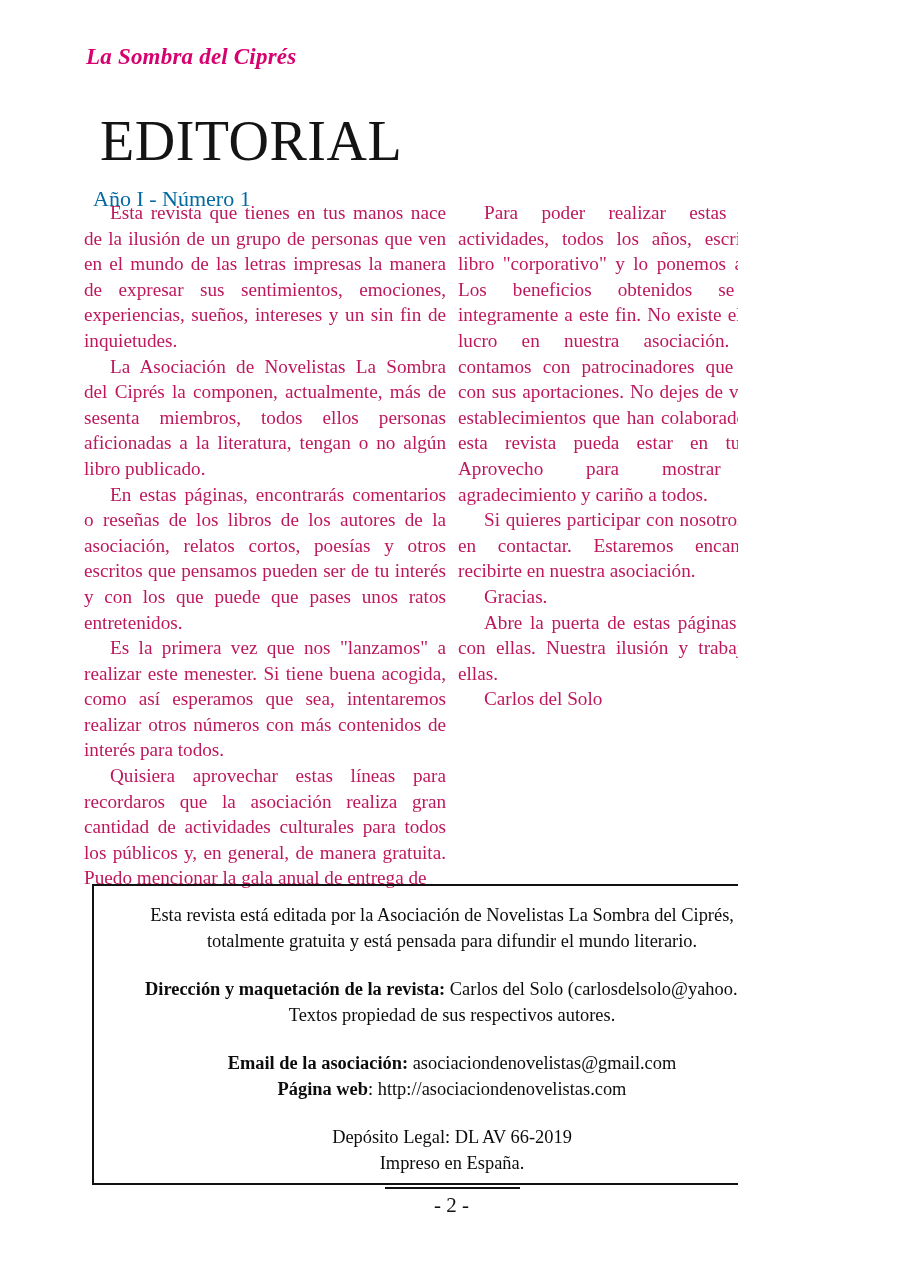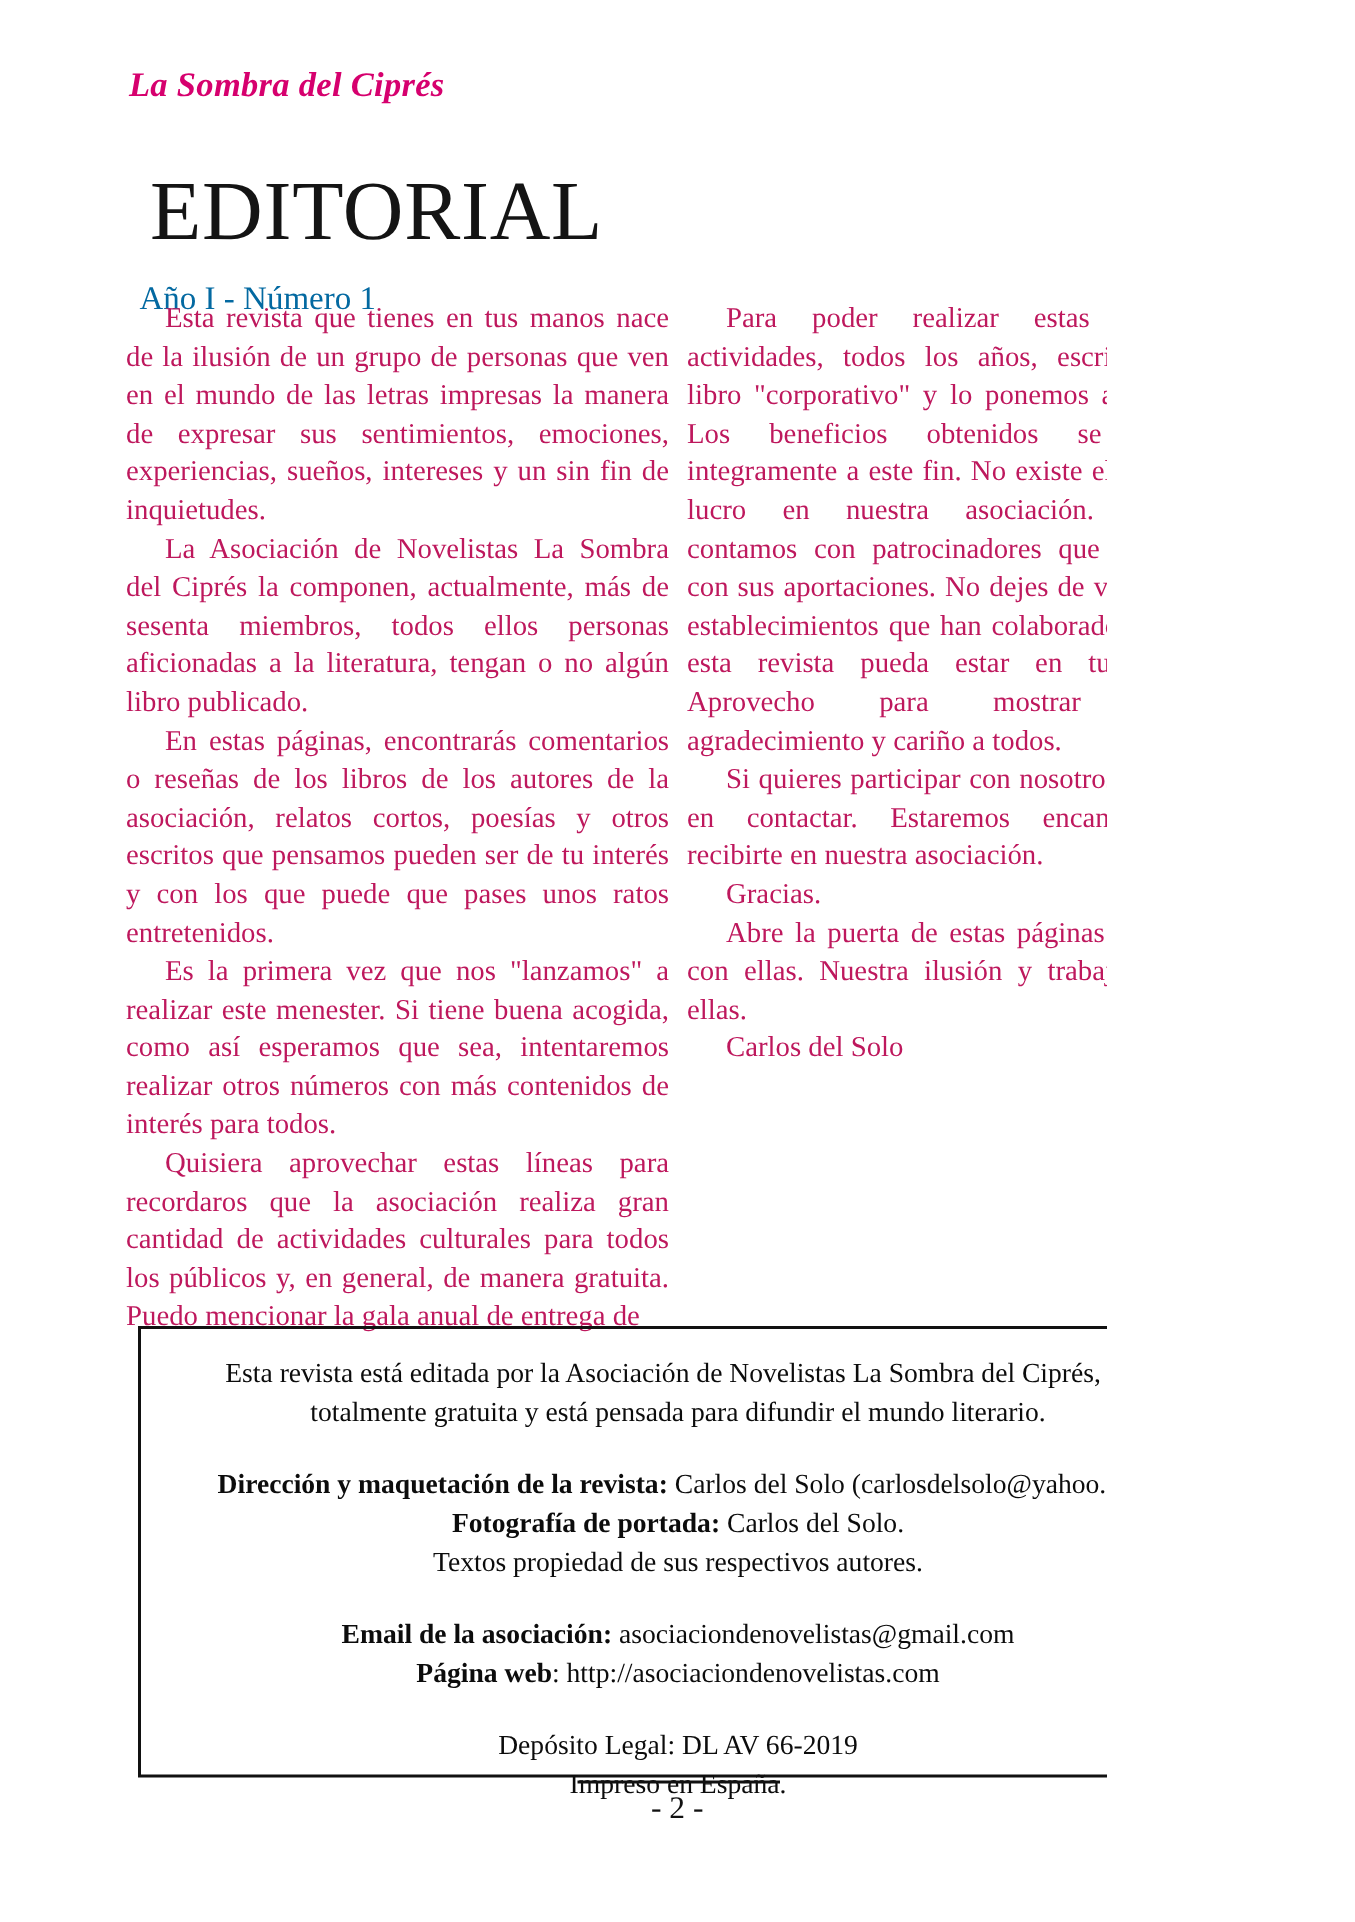--- a/index.html
+++ b/index.html
@@ -169,21 +169,20 @@
       <p>Abre la puerta de estas páginas y disfruta con ellas. Nuestra ilusión y trabajo está en ellas.</p>
       <p class="signature">Carlos del Solo</p>
     </div>
 
   </div>
 
   <div class="colophon">
     <p>Esta revista está editada por la Asociación de Novelistas La Sombra del Ciprés, es totalmente gratuita y está pensada para difundir el mundo literario.</p>
     <div class="gap"></div>
     <p><span class="lbl">Dirección y maquetación de la revista:</span> <span>Carlos del Solo (carlosdelsolo@yahoo.es)</span></p>
-    <p><span class="lbl">Fotografía de portada:</span> <span>Carlos del Solo.</span></p>
     <p>Textos propiedad de sus respectivos autores.</p>
     <div class="gap"></div>
     <p><span class="lbl">Email de la asociación:</span> <span>asociaciondenovelistas@gmail.com</span></p>
     <p><span class="lbl">Página web</span><span>: http://asociaciondenovelistas.com</span></p>
     <div class="gap"></div>
     <p>Depósito Legal: DL AV 66-2019</p>
     <p>Impreso en España.</p>
   </div>
 
   <div class="footer-rule"></div>

